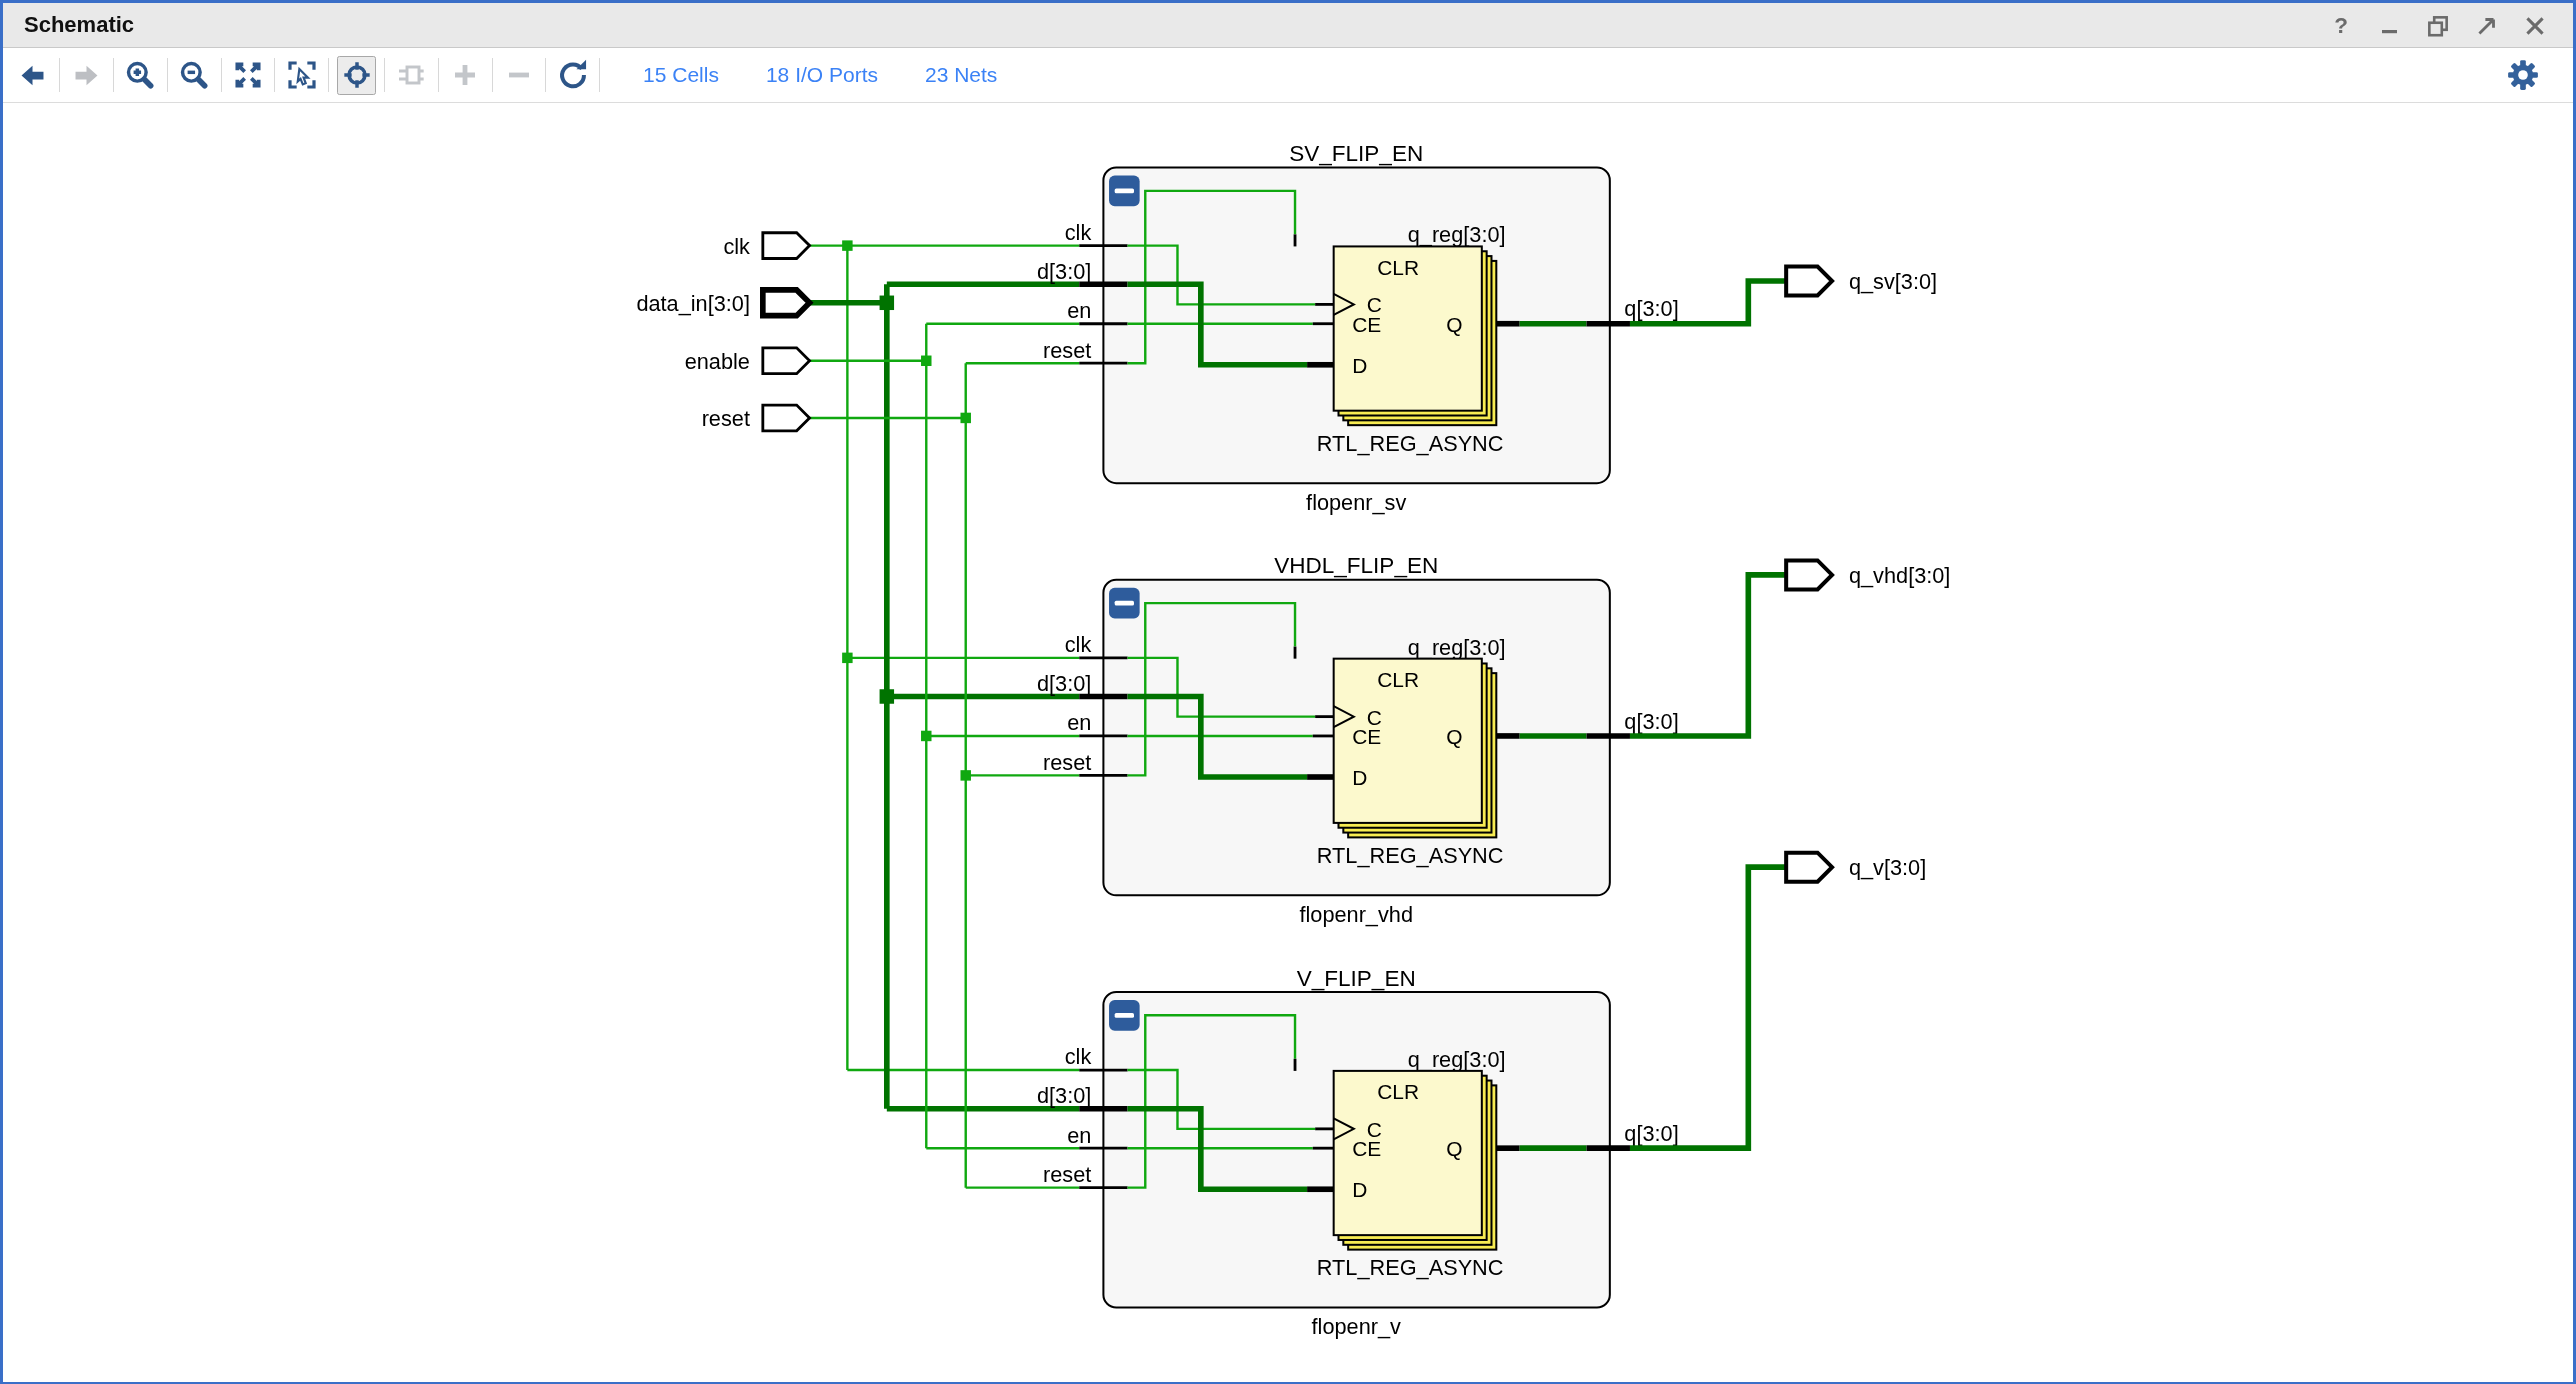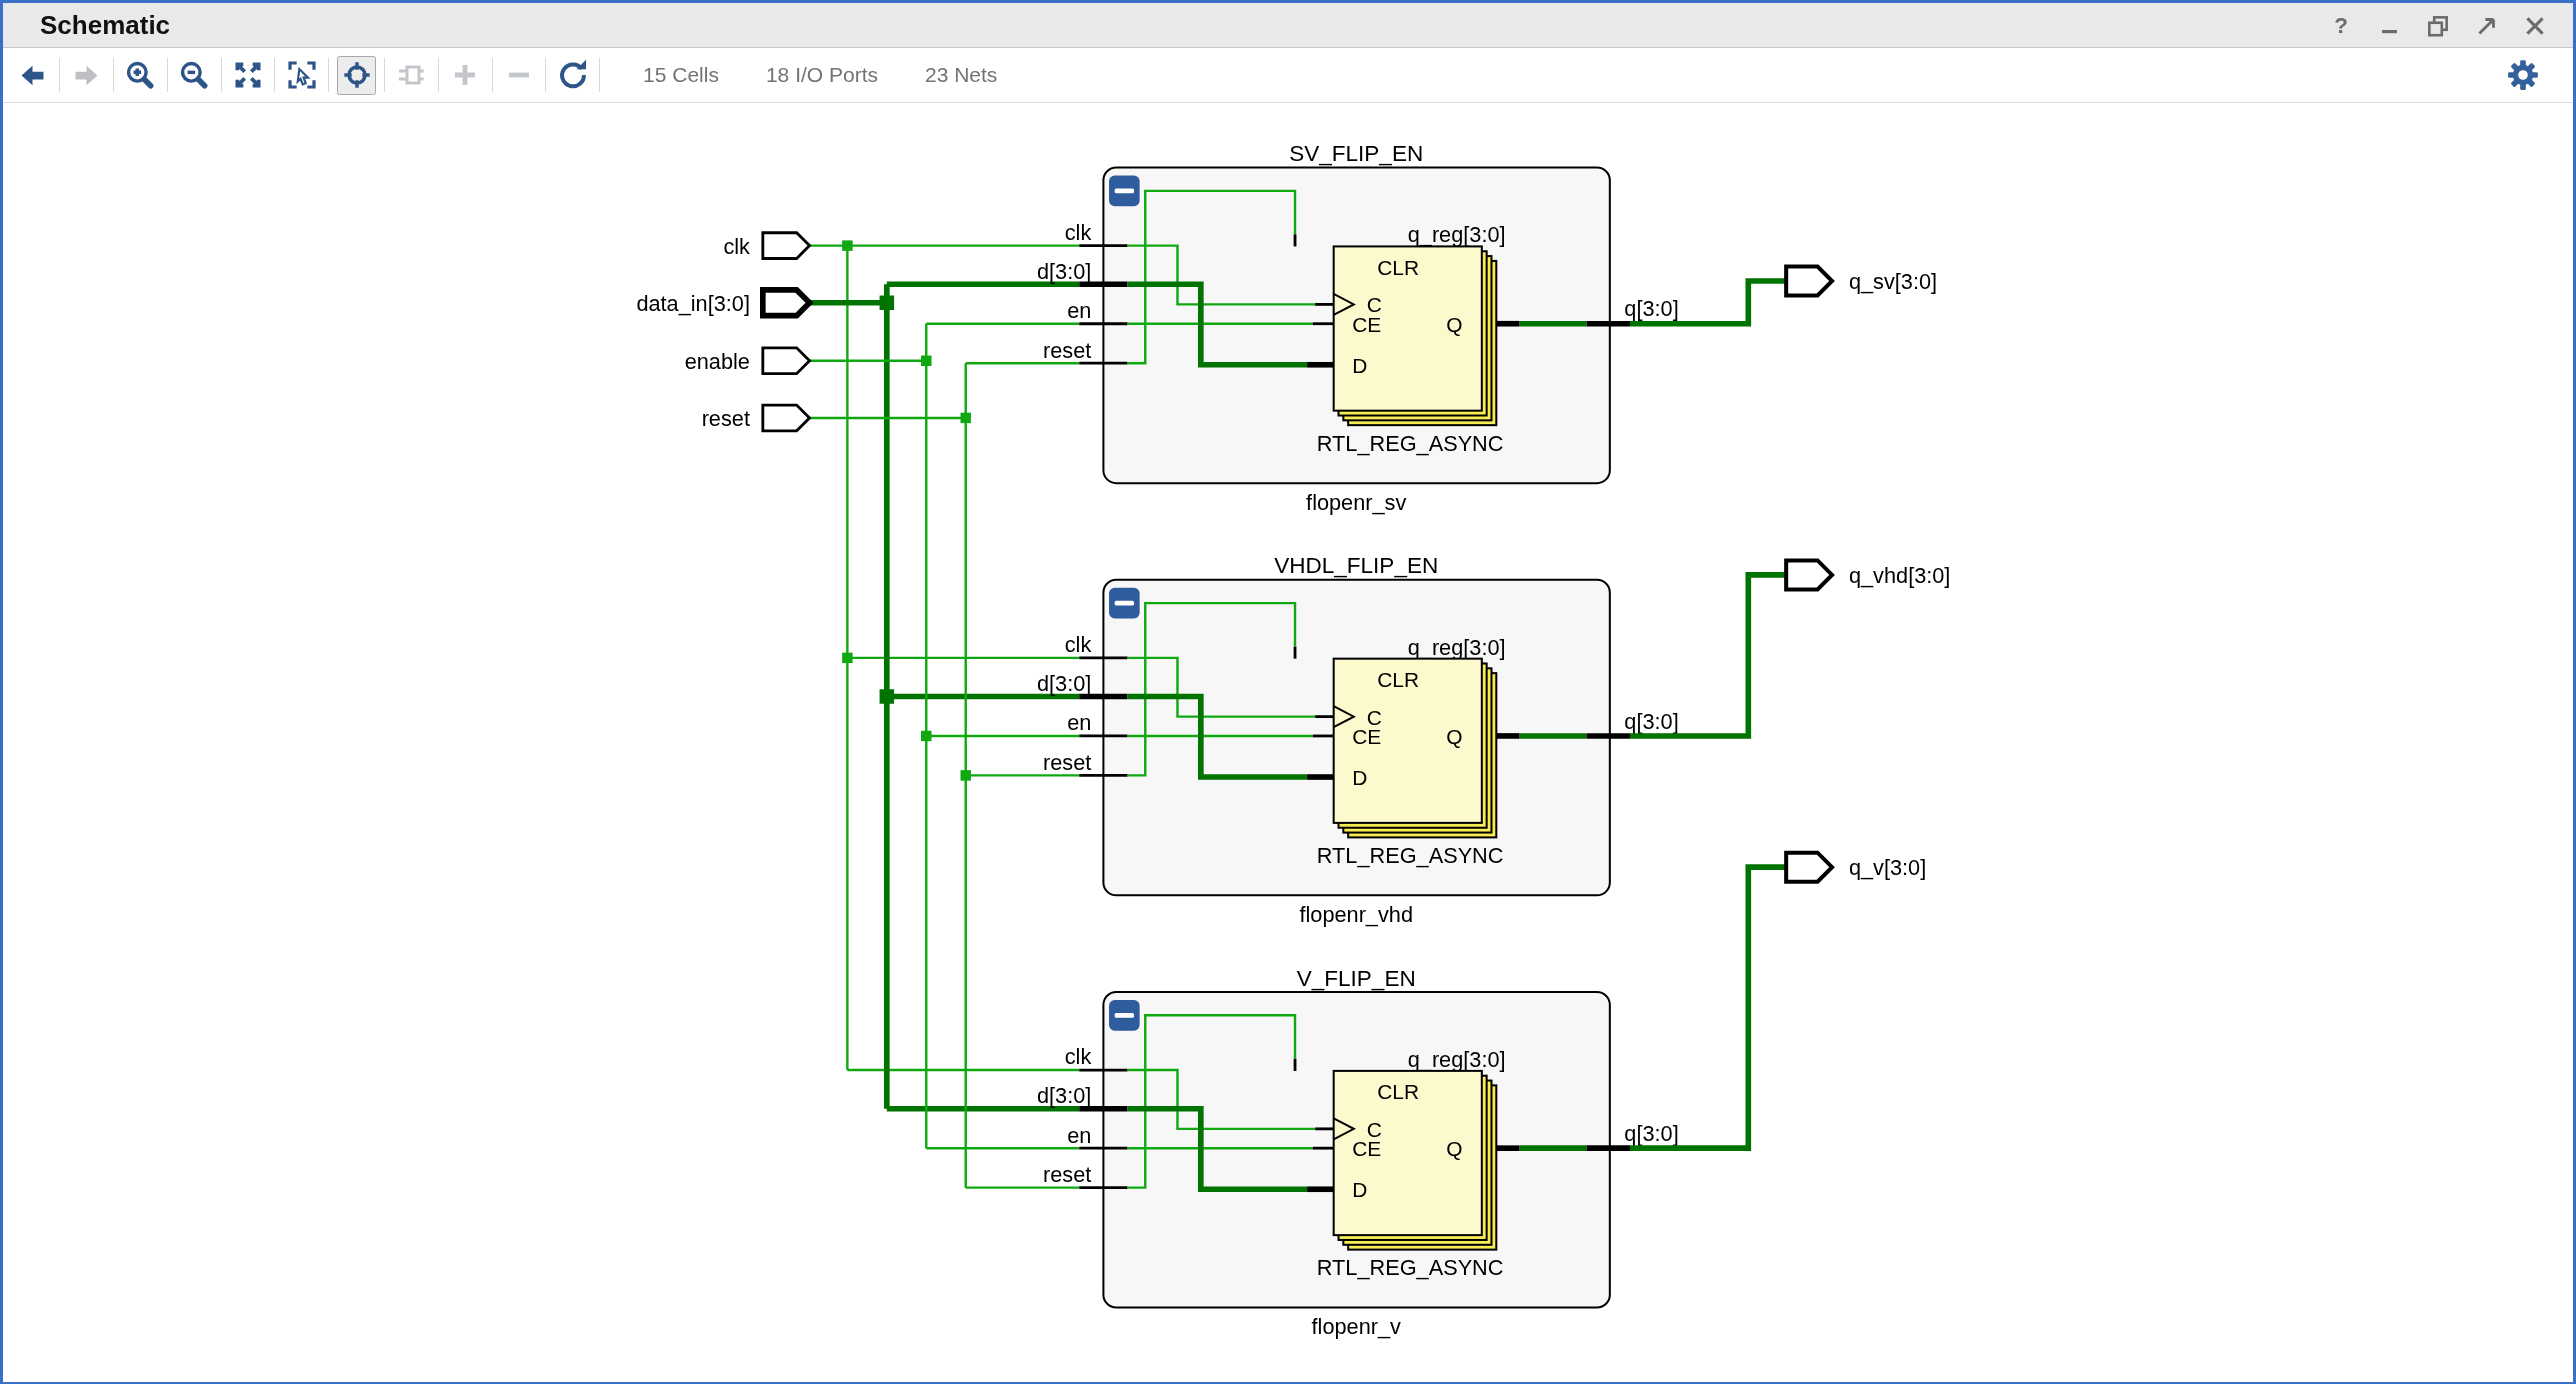--- a/index.html
+++ b/index.html
@@ -1,30 +1,30 @@
 <!DOCTYPE html>
 <html style="font-size:13px"><head>
 <meta charset="utf-8">
 <style>
   html,body{margin:0;padding:0;background:#d6d6d6;}
   .window{position:relative;width:2576px;height:1385px;box-sizing:border-box;
     border:3.2px solid #3a6fc8;background:#ffffff;overflow:hidden;
     font-family:"Liberation Sans",sans-serif;}
   .titlebar{position:absolute;left:0;top:0;width:100%;height:45px;background:#e9e9e9;
     border-bottom:0.8px solid #c9c9c9;display:flex;align-items:center;box-sizing:border-box;}
-  .titlebar .title{font-size:26px;font-weight:700;color:#111;margin-left:37px;}
+  .titlebar .title{font-size:22px;font-weight:700;color:#111;margin-left:21px;}
   .winctrls{position:absolute;right:21px;top:0;height:45px;display:flex;align-items:center;gap:14.5px;}
   .wbtn{width:34px;height:34px;display:flex;align-items:center;justify-content:center;
     color:#6b6b6b;font-size:22.5px;font-weight:700;}
   .toolbar{position:absolute;left:0;top:45px;width:100%;height:55px;background:#ffffff;
     border-bottom:0.8px solid #dcdcdc;display:flex;align-items:center;box-sizing:border-box;padding-left:11.3px;}
   .tbtn{width:37px;height:37px;display:flex;align-items:center;justify-content:center;border-radius:2.4px;}
   .tbtn.sel{background:#ececec;border:0.8px solid #a8a8a8;}
   .tsep{width:0.8px;height:34px;background:#d8d8d8;margin:0 8px;}
-  .tlink{font-size:21px;color:#737373;margin-left:47px;white-space:nowrap;}
+  .tlink{font-size:21px;color:#3b82f6;margin-left:47px;white-space:nowrap;}
   .tlink:first-of-type{margin-left:35px;}
   .gear{margin-left:auto;margin-right:32px;width:37px;height:37px;display:flex;align-items:center;justify-content:center;}
   svg text{font-family:"Liberation Sans",sans-serif;fill:#000;}
   .canvas-svg{position:absolute;left:3.2px;top:100px;}
 </style>
 </head>
 <body>
 
 <div class="window">
 

